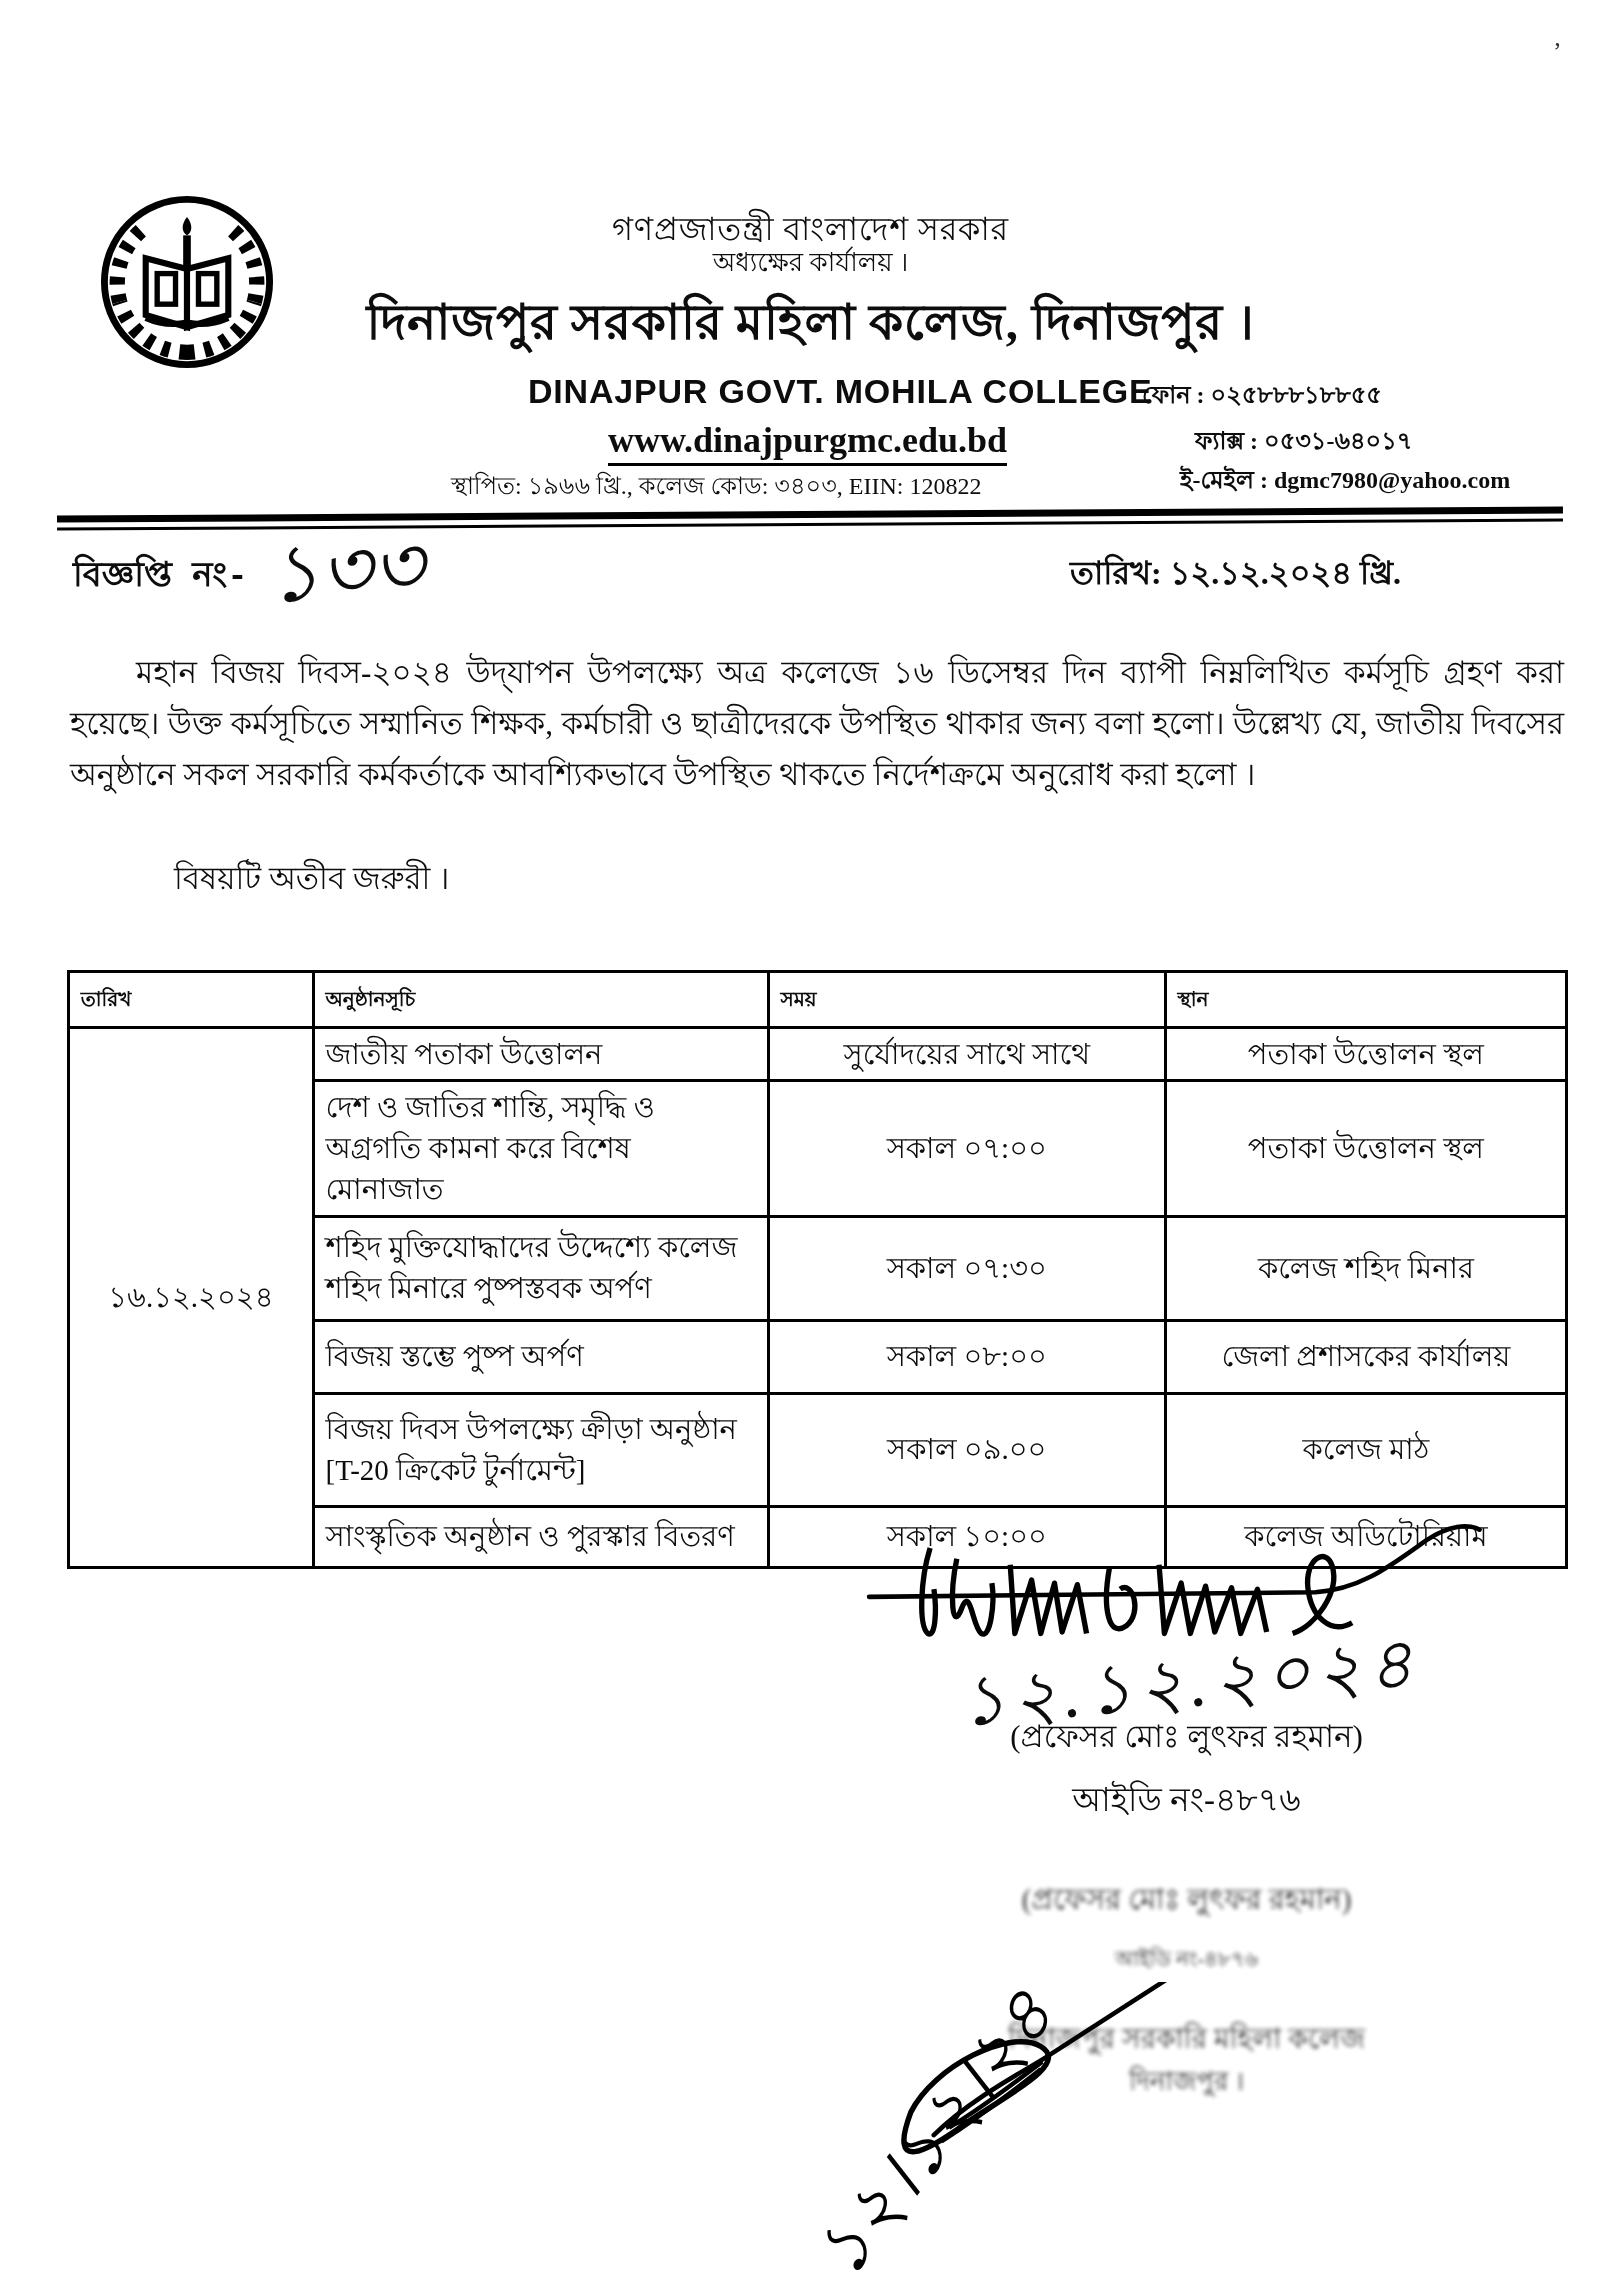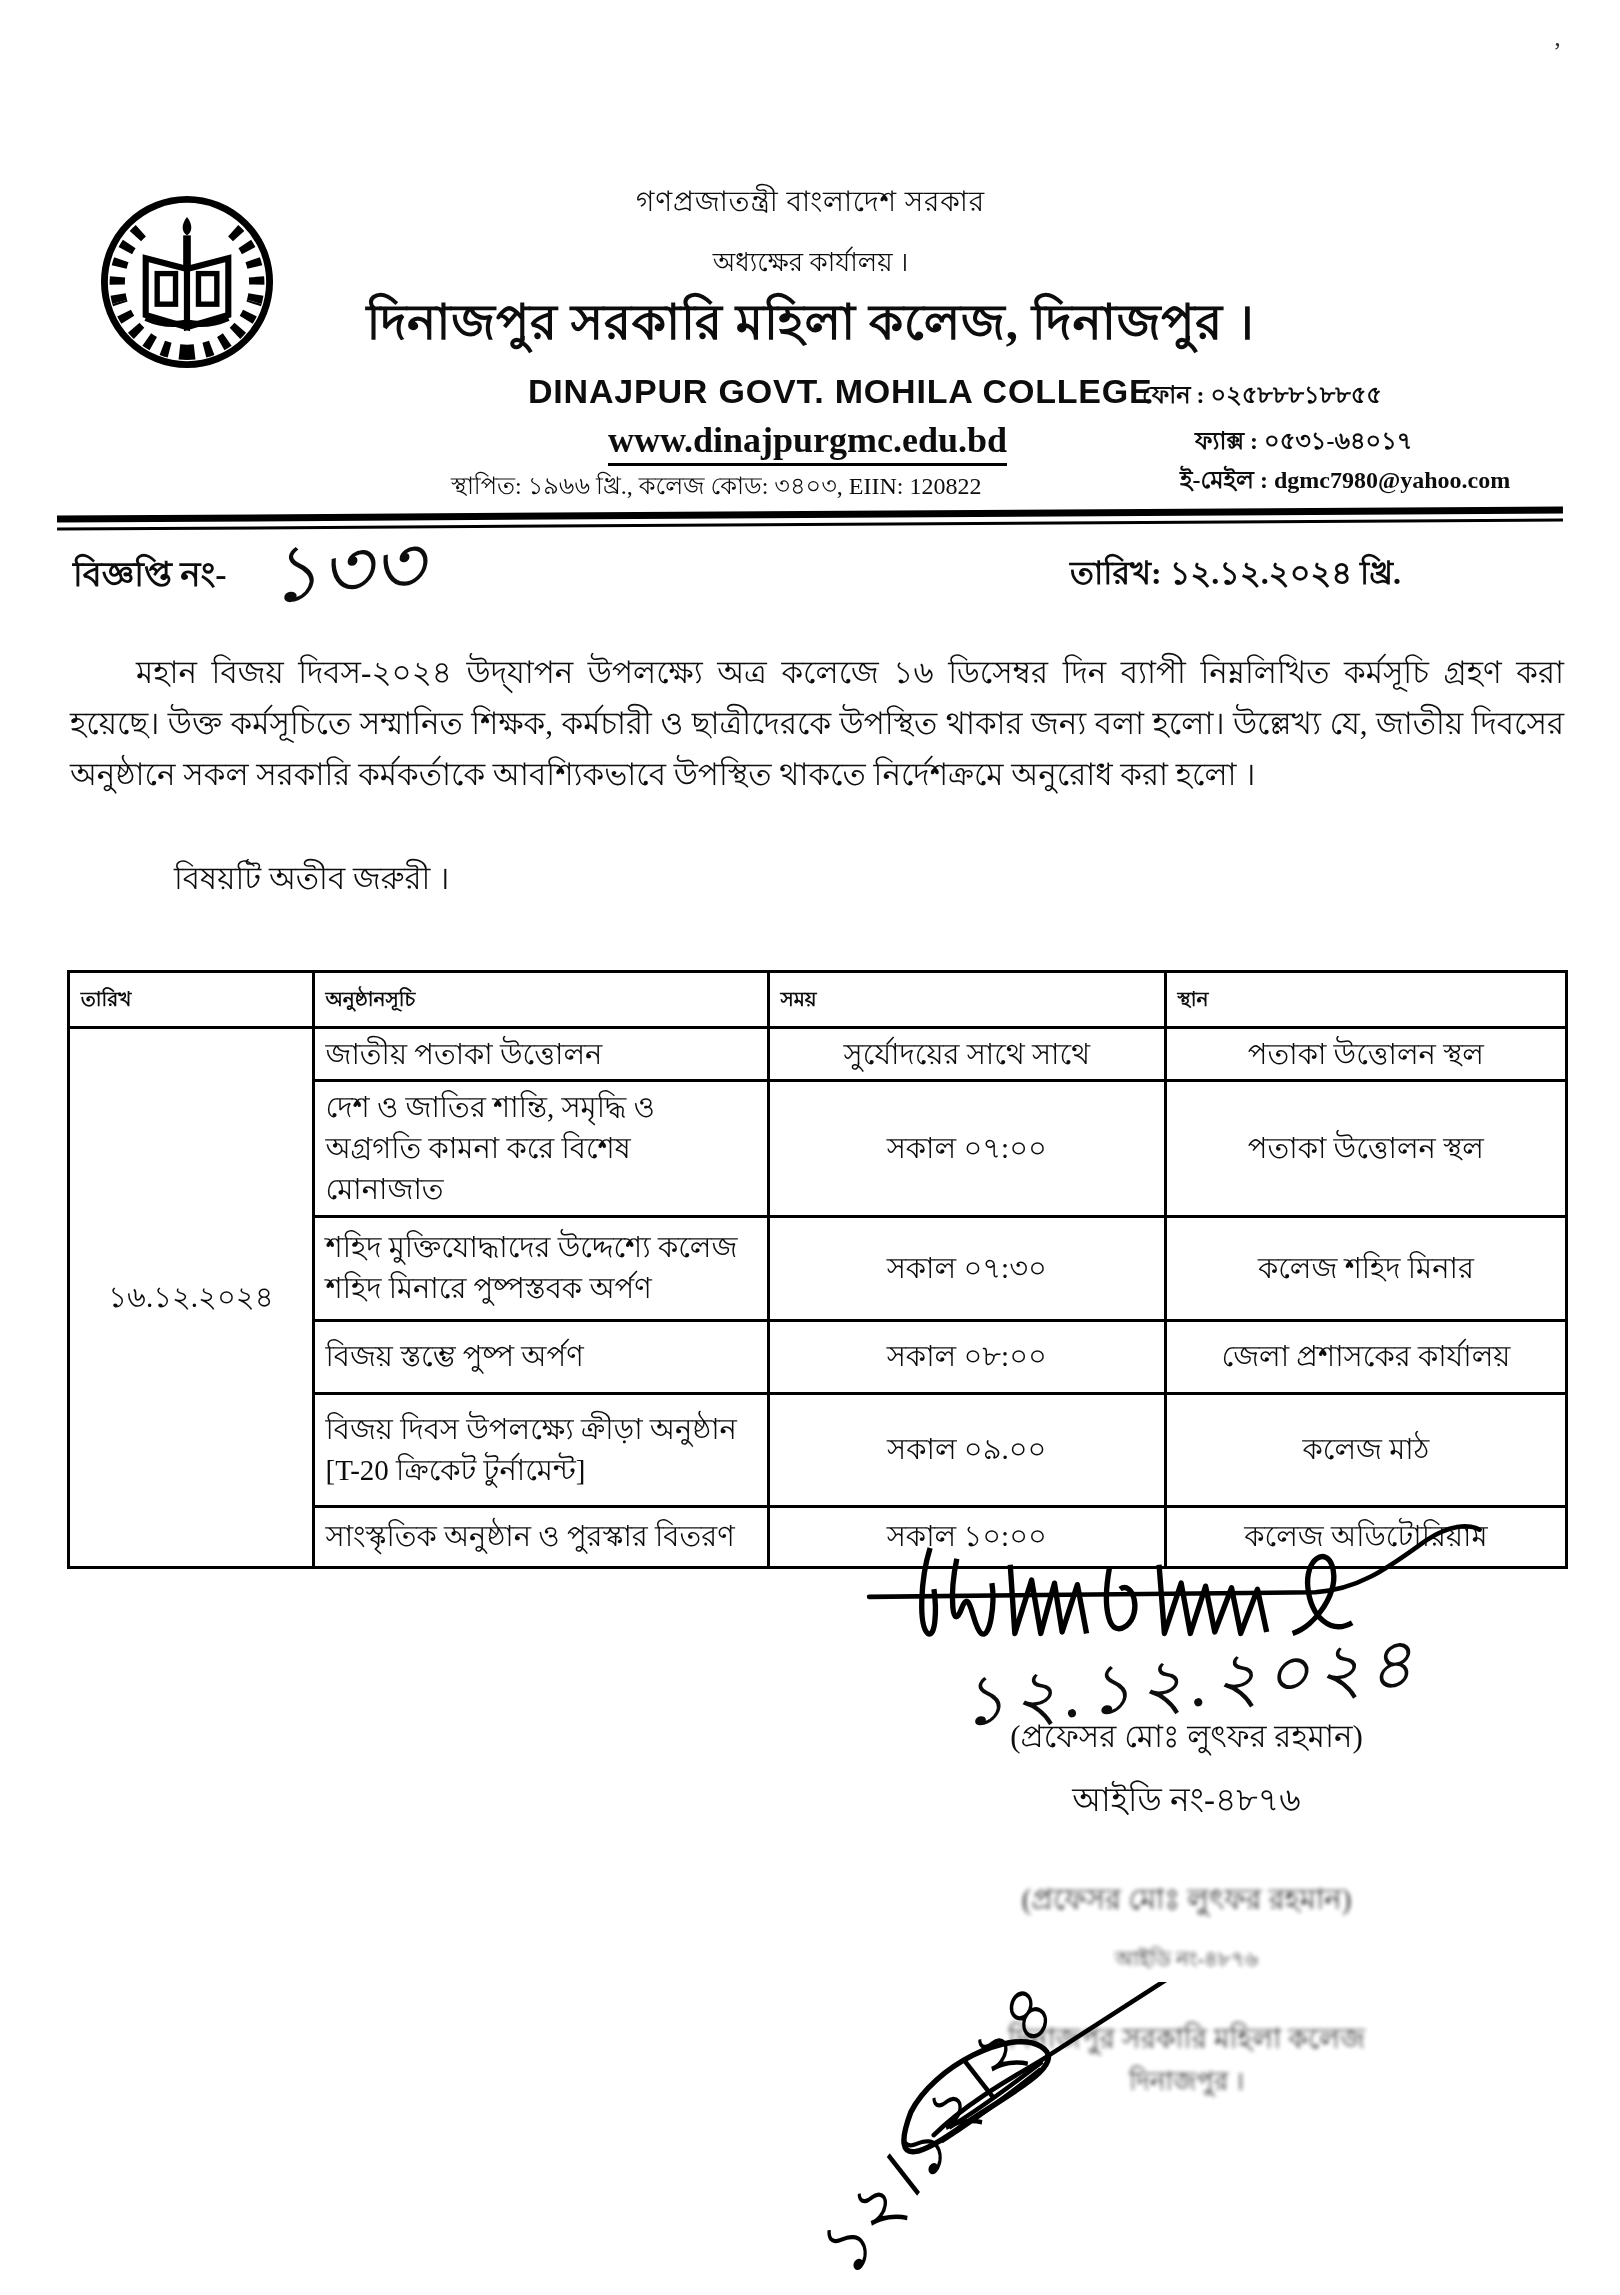--- a/index.html
+++ b/index.html
@@ -3,36 +3,36 @@
 <meta charset="utf-8">
 <style>
   html,body{margin:0;padding:0;background:#ffffff;}
   .page{
     position:relative;width:1621px;height:2295px;background:#fff;
     font-family:"Liberation Serif","DejaVu Serif",serif;color:#0d0d0d;overflow:hidden;
   }
   .abs{position:absolute;}
   .center{left:0;width:100%;text-align:center;}
   
-  .govt-line{top:180px;font-size:28px;letter-spacing:0.8px;}
+  .govt-line{top:204px;font-size:32px;letter-spacing:0.8px;}
   .office-line{top:242px;font-size:26px;}
   .college-bn{top:285px;font-size:49px;font-weight:700;letter-spacing:0.8px;}
   .college-en{top:372px;left:528px;font-size:34px;font-weight:700;font-family:"Liberation Sans","DejaVu Sans",sans-serif;letter-spacing:0.8px;}
   .website{top:419px;left:608px;font-size:36px;font-weight:700;border-bottom:3.8px solid #000;padding-bottom:2px;}
   .est-line{top:467px;left:451px;font-size:24px;}
   .contact{font-size:24px;font-weight:700;}
   .phone{top:376px;left:1142px;}
   .fax{top:422px;left:1195px;}
   .email-line{top:461px;left:1180px;}
   .email-addr{border-bottom:3.1px solid #000;padding-bottom:17px;}
   .rule-wrap{top:511px;left:57px;width:1506px;transform:rotate(-0.35deg);}
   .rule-a{height:6.9px;background:#000;}
   .rule-b{height:3.1px;background:#000;margin-top:5.4px;}
   
-  .notice-label{top:548px;left:73px;font-size:34px;font-weight:700;}
+  .notice-label{top:548px;left:73px;font-size:34px;font-weight:700;font-family:Liberation Mono, monospace;}
   .notice-hand{top:508px;left:268px;font-size:80px;font-weight:400;transform:rotate(-4deg);font-style:italic;}
   .notice-date{top:548px;left:1070px;font-size:32px;font-weight:700;}
   
   .paragraph{top:647px;left:70px;width:1494px;font-size:31px;line-height:51px;text-align:justify;text-indent:66px;}
   .urgent{top:854px;left:174px;font-size:31px;}
   .sched-title-wrap{top:920px;}
   .sched-title{display:inline-block;font-size:34px;font-weight:700;border-bottom:3.1px solid #000;padding:0 6.1px 6.1px;}
   
   table.sched{position:absolute;top:970px;left:67px;width:1501px;border-collapse:collapse;}
   table.sched th,table.sched td{border:3.1px solid #000;font-size:29px;line-height:41px;padding:4.6px 10.7px;vertical-align:middle;}

